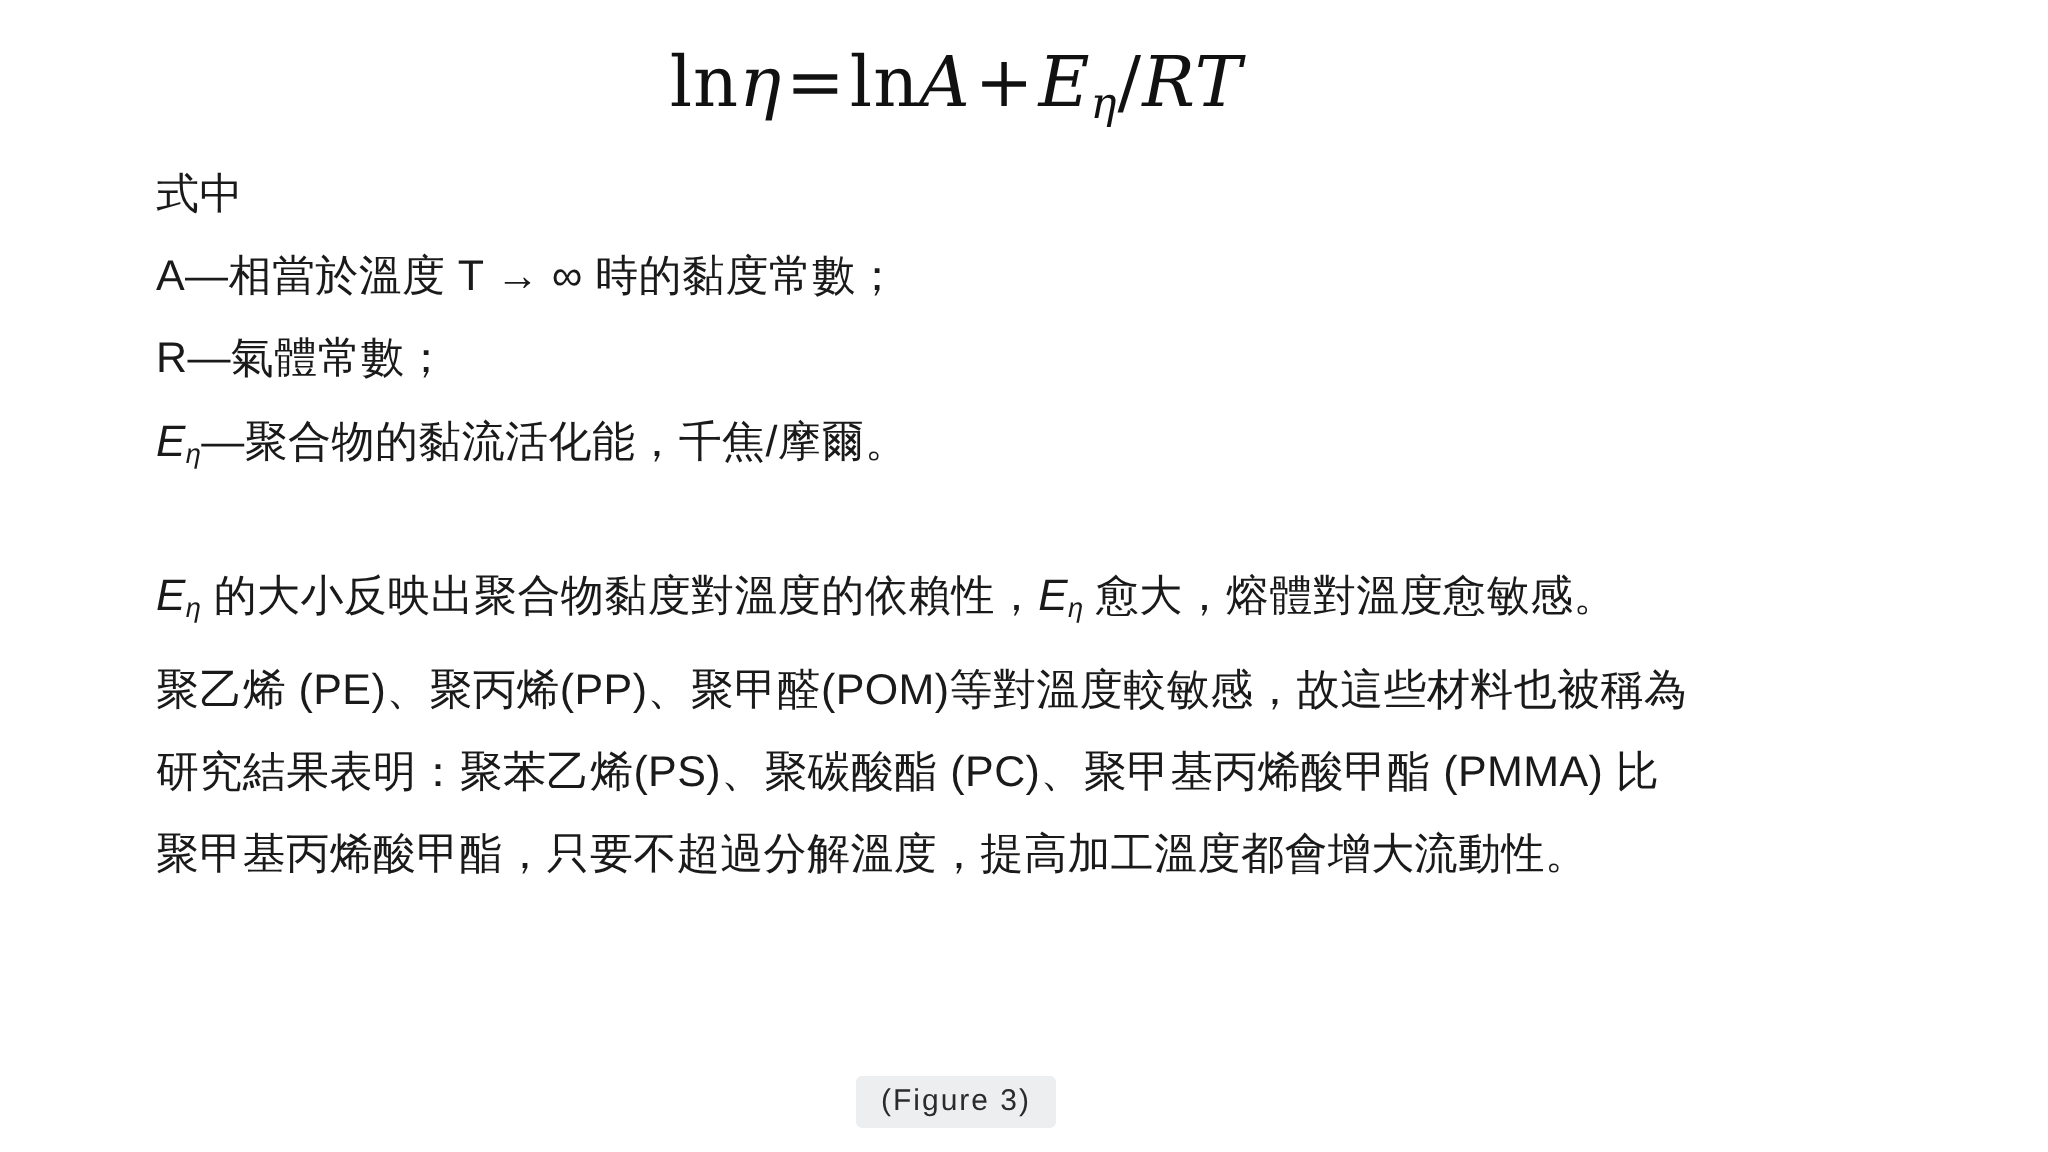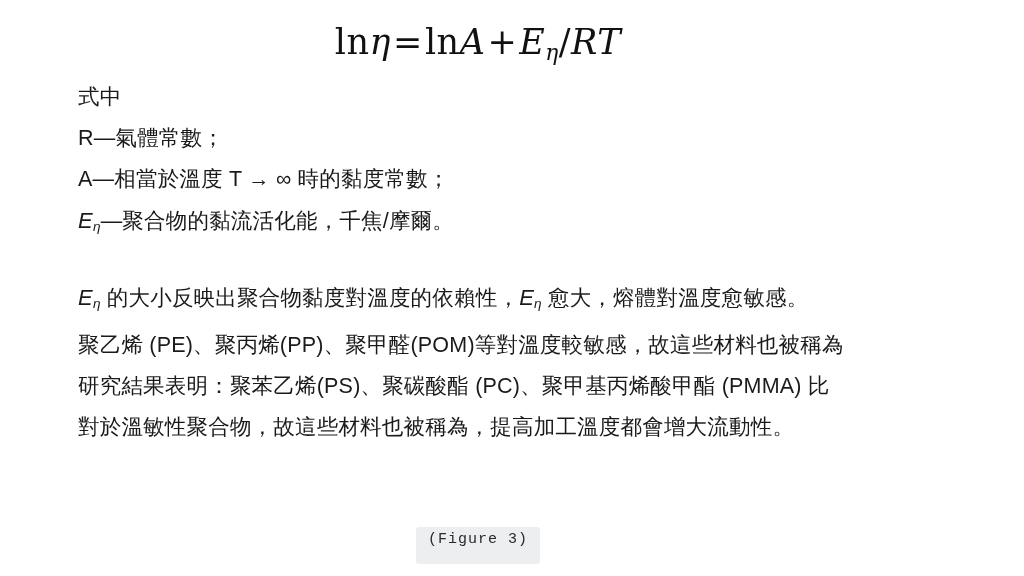--- a/index.html
+++ b/index.html
@@ -84,56 +84,55 @@
     right: 0;
     bottom: 12px;
     text-align: center;
   }
   .figure-caption {
     display: inline-block;
     background: #eceef0;
     color: #2b2b2b;
     font-size: 15px;
     letter-spacing: 1px;
-    padding: 4px 12px 16px 12px;
+    padding: 4px 12px 5px 12px;
     border-radius: 3px;
-    font-family: Liberation Mono, monospace;
   }
 </style>
 </head>
 <body>
 
 <div class="page">
 
   <div class="equation-block">
     <span class="equation">
       <span class="rm">ln</span><span class="it">η</span><span class="op rm">=</span><span class="rm">ln</span><span class="it">A</span><span class="op rm">+</span><span class="it">E</span><span class="sub">η</span><span class="rm">/</span><span class="it">RT</span>
     </span>
   </div>
 
   <div class="body-text">
 
     <div class="line">式中</div>
 
+    <div class="line">A—相當於溫度 T → ∞ 時的黏度常數；</div>
+
     <div class="line">R—氣體常數；</div>
-
-    <div class="line">A—相當於溫度 T → ∞ 時的黏度常數；</div>
 
     <div class="line"><span class="mathvar"><span>E</span><span class="sub">η</span></span><span>—聚合物的黏流活化能，千焦/摩爾。</span></div>
 
     <div class="gap"></div>
 
     <div class="line"><span class="mathvar"><span>E</span><span class="sub">η</span></span><span> 的大小反映出聚合物黏度對溫度的依賴性，</span><span class="mathvar"><span>E</span><span class="sub">η</span></span><span> 愈大，熔體對溫度愈敏感。</span></div>
 
     <div class="line">聚乙烯 (PE)、聚丙烯(PP)、聚甲醛(POM)等對溫度較敏感，故這些材料也被稱為</div>
 
     <div class="line">研究結果表明：聚苯乙烯(PS)、聚碳酸酯 (PC)、聚甲基丙烯酸甲酯 (PMMA) 比</div>
 
 
-    <div class="line">對於溫敏性聚合物，故這些材料也被稱為，提高加工溫度都會增大流動性。</div>
+    <div class="line">聚甲基丙烯酸甲酯，只要不超過分解溫度，提高加工溫度都會增大流動性。</div>
 
   </div>
 
   <div class="figure-caption-wrap">
     <span class="figure-caption">(Figure 3)</span>
   </div>
 
 </div>
 
 </body></html>

